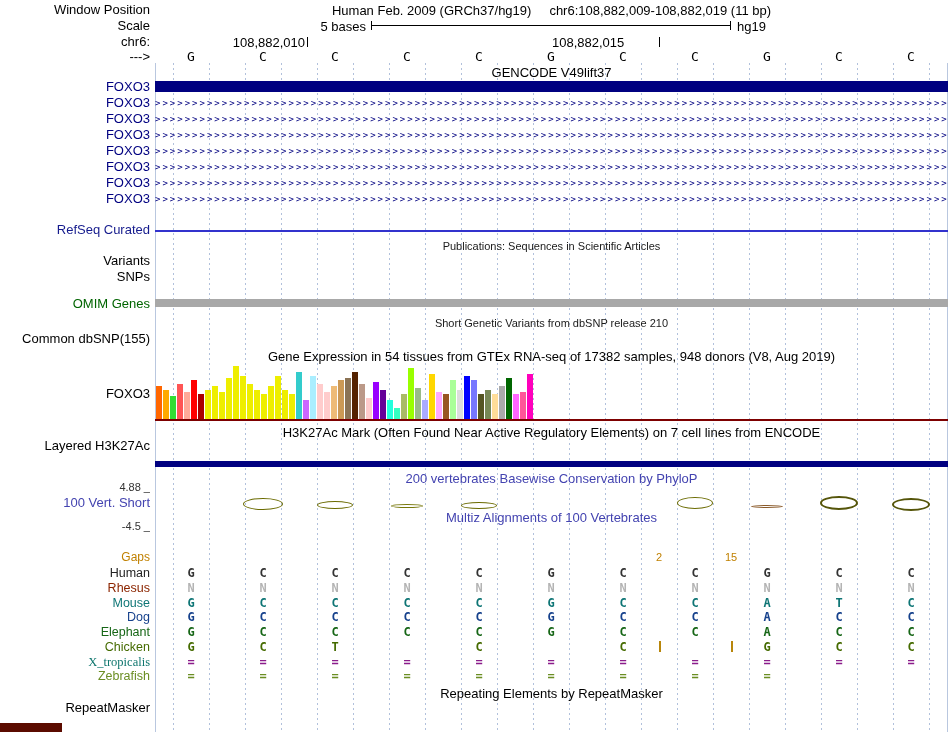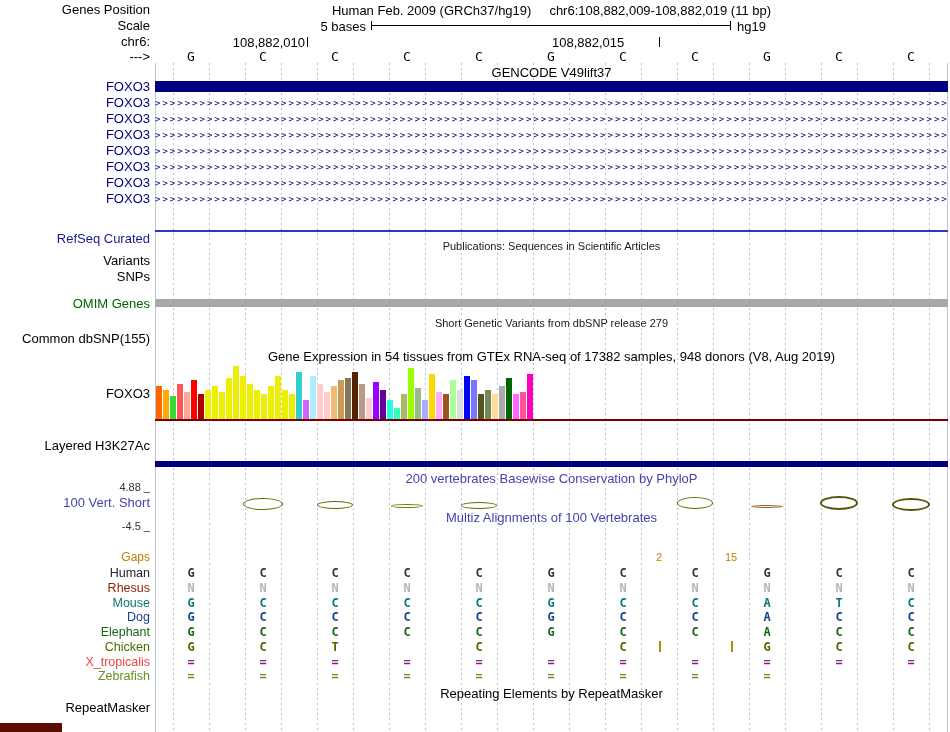--- a/index.html
+++ b/index.html
@@ -60,21 +60,21 @@
       <div class="guide" style="left: 749px;"></div>
       <div class="guide" style="left: 785px;"></div>
       <div class="guide" style="left: 821px;"></div>
       <div class="guide" style="left: 857px;"></div>
       <div class="guide" style="left: 893px;"></div>
       <div class="guide" style="left: 929px;"></div>
     </div>
   <div class="edge" style="left:155px"></div>
   <div class="edge" style="left:947px"></div>
 
-  <div class="gutter" style="top:3px">Genes Position</div>
+  <div class="gutter" style="top:3px">Window Position</div>
   <div class="center-title" style="top:3px">
     <span>Human Feb. 2009 (GRCh37/hg19)</span><span style="display:inline-block;width:18px"></span><span>chr6:108,882,009-108,882,019 (11 bp)</span>
   </div>
 
   <div class="gutter" style="top:19px">Scale</div>
   <span class="abs" style="left:280px;top:19px;width:86px;text-align:right">5 bases</span>
   <div class="abs scale-line" style="left:371px;top:25px;width:360px"></div>
   <div class="vtick" style="left:371px;top:21px"></div>
   <div class="vtick" style="left:730px;top:21px"></div>
   <span class="abs" style="left:737px;top:19px">hg19</span>
@@ -113,31 +113,31 @@
       <div class="gutter navy" style="top: 192px;">FOXO3</div>
       <div class="arrowrow" style="top: 97px; color: rgb(0, 0, 128);">&gt;&gt;&gt;&gt;&gt;&gt;&gt;&gt;&gt;&gt;&gt;&gt;&gt;&gt;&gt;&gt;&gt;&gt;&gt;&gt;&gt;&gt;&gt;&gt;&gt;&gt;&gt;&gt;&gt;&gt;&gt;&gt;&gt;&gt;&gt;&gt;&gt;&gt;&gt;&gt;&gt;&gt;&gt;&gt;&gt;&gt;&gt;&gt;&gt;&gt;&gt;&gt;&gt;&gt;&gt;&gt;&gt;&gt;&gt;&gt;&gt;&gt;&gt;&gt;&gt;&gt;&gt;&gt;&gt;&gt;&gt;&gt;&gt;&gt;&gt;&gt;&gt;&gt;&gt;&gt;&gt;&gt;&gt;&gt;&gt;&gt;&gt;&gt;&gt;&gt;&gt;&gt;&gt;&gt;&gt;&gt;&gt;&gt;&gt;&gt;&gt;&gt;&gt;&gt;&gt;&gt;&gt;&gt;&gt;&gt;&gt;&gt;&gt;&gt;&gt;&gt;&gt;&gt;&gt;&gt;&gt;&gt;&gt;&gt;&gt;&gt;&gt;&gt;&gt;&gt;&gt;&gt;&gt;&gt;&gt;&gt;&gt;&gt;&gt;&gt;&gt;&gt;&gt;&gt;&gt;&gt;&gt;&gt;&gt;&gt;&gt;&gt;&gt;&gt;&gt;&gt;&gt;&gt;&gt;&gt;&gt;&gt;&gt;&gt;&gt;&gt;&gt;&gt;&gt;&gt;&gt;&gt;&gt;&gt;&gt;&gt;&gt;&gt;&gt;&gt;&gt;&gt;&gt;&gt;&gt;&gt;&gt;&gt;&gt;&gt;&gt;&gt;&gt;&gt;&gt;&gt;&gt;&gt;&gt;&gt;</div>
       <div class="arrowrow" style="top: 113px; color: rgb(0, 0, 128);">&gt;&gt;&gt;&gt;&gt;&gt;&gt;&gt;&gt;&gt;&gt;&gt;&gt;&gt;&gt;&gt;&gt;&gt;&gt;&gt;&gt;&gt;&gt;&gt;&gt;&gt;&gt;&gt;&gt;&gt;&gt;&gt;&gt;&gt;&gt;&gt;&gt;&gt;&gt;&gt;&gt;&gt;&gt;&gt;&gt;&gt;&gt;&gt;&gt;&gt;&gt;&gt;&gt;&gt;&gt;&gt;&gt;&gt;&gt;&gt;&gt;&gt;&gt;&gt;&gt;&gt;&gt;&gt;&gt;&gt;&gt;&gt;&gt;&gt;&gt;&gt;&gt;&gt;&gt;&gt;&gt;&gt;&gt;&gt;&gt;&gt;&gt;&gt;&gt;&gt;&gt;&gt;&gt;&gt;&gt;&gt;&gt;&gt;&gt;&gt;&gt;&gt;&gt;&gt;&gt;&gt;&gt;&gt;&gt;&gt;&gt;&gt;&gt;&gt;&gt;&gt;&gt;&gt;&gt;&gt;&gt;&gt;&gt;&gt;&gt;&gt;&gt;&gt;&gt;&gt;&gt;&gt;&gt;&gt;&gt;&gt;&gt;&gt;&gt;&gt;&gt;&gt;&gt;&gt;&gt;&gt;&gt;&gt;&gt;&gt;&gt;&gt;&gt;&gt;&gt;&gt;&gt;&gt;&gt;&gt;&gt;&gt;&gt;&gt;&gt;&gt;&gt;&gt;&gt;&gt;&gt;&gt;&gt;&gt;&gt;&gt;&gt;&gt;&gt;&gt;&gt;&gt;&gt;&gt;&gt;&gt;&gt;&gt;&gt;&gt;&gt;&gt;&gt;&gt;&gt;&gt;&gt;&gt;&gt;&gt;</div>
       <div class="arrowrow" style="top: 129px; color: rgb(0, 0, 128);">&gt;&gt;&gt;&gt;&gt;&gt;&gt;&gt;&gt;&gt;&gt;&gt;&gt;&gt;&gt;&gt;&gt;&gt;&gt;&gt;&gt;&gt;&gt;&gt;&gt;&gt;&gt;&gt;&gt;&gt;&gt;&gt;&gt;&gt;&gt;&gt;&gt;&gt;&gt;&gt;&gt;&gt;&gt;&gt;&gt;&gt;&gt;&gt;&gt;&gt;&gt;&gt;&gt;&gt;&gt;&gt;&gt;&gt;&gt;&gt;&gt;&gt;&gt;&gt;&gt;&gt;&gt;&gt;&gt;&gt;&gt;&gt;&gt;&gt;&gt;&gt;&gt;&gt;&gt;&gt;&gt;&gt;&gt;&gt;&gt;&gt;&gt;&gt;&gt;&gt;&gt;&gt;&gt;&gt;&gt;&gt;&gt;&gt;&gt;&gt;&gt;&gt;&gt;&gt;&gt;&gt;&gt;&gt;&gt;&gt;&gt;&gt;&gt;&gt;&gt;&gt;&gt;&gt;&gt;&gt;&gt;&gt;&gt;&gt;&gt;&gt;&gt;&gt;&gt;&gt;&gt;&gt;&gt;&gt;&gt;&gt;&gt;&gt;&gt;&gt;&gt;&gt;&gt;&gt;&gt;&gt;&gt;&gt;&gt;&gt;&gt;&gt;&gt;&gt;&gt;&gt;&gt;&gt;&gt;&gt;&gt;&gt;&gt;&gt;&gt;&gt;&gt;&gt;&gt;&gt;&gt;&gt;&gt;&gt;&gt;&gt;&gt;&gt;&gt;&gt;&gt;&gt;&gt;&gt;&gt;&gt;&gt;&gt;&gt;&gt;&gt;&gt;&gt;&gt;&gt;&gt;&gt;&gt;&gt;&gt;</div>
       <div class="arrowrow" style="top: 145px; color: rgb(0, 0, 128);">&gt;&gt;&gt;&gt;&gt;&gt;&gt;&gt;&gt;&gt;&gt;&gt;&gt;&gt;&gt;&gt;&gt;&gt;&gt;&gt;&gt;&gt;&gt;&gt;&gt;&gt;&gt;&gt;&gt;&gt;&gt;&gt;&gt;&gt;&gt;&gt;&gt;&gt;&gt;&gt;&gt;&gt;&gt;&gt;&gt;&gt;&gt;&gt;&gt;&gt;&gt;&gt;&gt;&gt;&gt;&gt;&gt;&gt;&gt;&gt;&gt;&gt;&gt;&gt;&gt;&gt;&gt;&gt;&gt;&gt;&gt;&gt;&gt;&gt;&gt;&gt;&gt;&gt;&gt;&gt;&gt;&gt;&gt;&gt;&gt;&gt;&gt;&gt;&gt;&gt;&gt;&gt;&gt;&gt;&gt;&gt;&gt;&gt;&gt;&gt;&gt;&gt;&gt;&gt;&gt;&gt;&gt;&gt;&gt;&gt;&gt;&gt;&gt;&gt;&gt;&gt;&gt;&gt;&gt;&gt;&gt;&gt;&gt;&gt;&gt;&gt;&gt;&gt;&gt;&gt;&gt;&gt;&gt;&gt;&gt;&gt;&gt;&gt;&gt;&gt;&gt;&gt;&gt;&gt;&gt;&gt;&gt;&gt;&gt;&gt;&gt;&gt;&gt;&gt;&gt;&gt;&gt;&gt;&gt;&gt;&gt;&gt;&gt;&gt;&gt;&gt;&gt;&gt;&gt;&gt;&gt;&gt;&gt;&gt;&gt;&gt;&gt;&gt;&gt;&gt;&gt;&gt;&gt;&gt;&gt;&gt;&gt;&gt;&gt;&gt;&gt;&gt;&gt;&gt;&gt;&gt;&gt;&gt;&gt;&gt;</div>
       <div class="arrowrow" style="top: 161px; color: rgb(0, 0, 128);">&gt;&gt;&gt;&gt;&gt;&gt;&gt;&gt;&gt;&gt;&gt;&gt;&gt;&gt;&gt;&gt;&gt;&gt;&gt;&gt;&gt;&gt;&gt;&gt;&gt;&gt;&gt;&gt;&gt;&gt;&gt;&gt;&gt;&gt;&gt;&gt;&gt;&gt;&gt;&gt;&gt;&gt;&gt;&gt;&gt;&gt;&gt;&gt;&gt;&gt;&gt;&gt;&gt;&gt;&gt;&gt;&gt;&gt;&gt;&gt;&gt;&gt;&gt;&gt;&gt;&gt;&gt;&gt;&gt;&gt;&gt;&gt;&gt;&gt;&gt;&gt;&gt;&gt;&gt;&gt;&gt;&gt;&gt;&gt;&gt;&gt;&gt;&gt;&gt;&gt;&gt;&gt;&gt;&gt;&gt;&gt;&gt;&gt;&gt;&gt;&gt;&gt;&gt;&gt;&gt;&gt;&gt;&gt;&gt;&gt;&gt;&gt;&gt;&gt;&gt;&gt;&gt;&gt;&gt;&gt;&gt;&gt;&gt;&gt;&gt;&gt;&gt;&gt;&gt;&gt;&gt;&gt;&gt;&gt;&gt;&gt;&gt;&gt;&gt;&gt;&gt;&gt;&gt;&gt;&gt;&gt;&gt;&gt;&gt;&gt;&gt;&gt;&gt;&gt;&gt;&gt;&gt;&gt;&gt;&gt;&gt;&gt;&gt;&gt;&gt;&gt;&gt;&gt;&gt;&gt;&gt;&gt;&gt;&gt;&gt;&gt;&gt;&gt;&gt;&gt;&gt;&gt;&gt;&gt;&gt;&gt;&gt;&gt;&gt;&gt;&gt;&gt;&gt;&gt;&gt;&gt;&gt;&gt;&gt;&gt;</div>
       <div class="arrowrow" style="top: 177px; color: rgb(0, 0, 128);">&gt;&gt;&gt;&gt;&gt;&gt;&gt;&gt;&gt;&gt;&gt;&gt;&gt;&gt;&gt;&gt;&gt;&gt;&gt;&gt;&gt;&gt;&gt;&gt;&gt;&gt;&gt;&gt;&gt;&gt;&gt;&gt;&gt;&gt;&gt;&gt;&gt;&gt;&gt;&gt;&gt;&gt;&gt;&gt;&gt;&gt;&gt;&gt;&gt;&gt;&gt;&gt;&gt;&gt;&gt;&gt;&gt;&gt;&gt;&gt;&gt;&gt;&gt;&gt;&gt;&gt;&gt;&gt;&gt;&gt;&gt;&gt;&gt;&gt;&gt;&gt;&gt;&gt;&gt;&gt;&gt;&gt;&gt;&gt;&gt;&gt;&gt;&gt;&gt;&gt;&gt;&gt;&gt;&gt;&gt;&gt;&gt;&gt;&gt;&gt;&gt;&gt;&gt;&gt;&gt;&gt;&gt;&gt;&gt;&gt;&gt;&gt;&gt;&gt;&gt;&gt;&gt;&gt;&gt;&gt;&gt;&gt;&gt;&gt;&gt;&gt;&gt;&gt;&gt;&gt;&gt;&gt;&gt;&gt;&gt;&gt;&gt;&gt;&gt;&gt;&gt;&gt;&gt;&gt;&gt;&gt;&gt;&gt;&gt;&gt;&gt;&gt;&gt;&gt;&gt;&gt;&gt;&gt;&gt;&gt;&gt;&gt;&gt;&gt;&gt;&gt;&gt;&gt;&gt;&gt;&gt;&gt;&gt;&gt;&gt;&gt;&gt;&gt;&gt;&gt;&gt;&gt;&gt;&gt;&gt;&gt;&gt;&gt;&gt;&gt;&gt;&gt;&gt;&gt;&gt;&gt;&gt;&gt;&gt;&gt;</div>
       <div class="arrowrow" style="top: 193px; color: rgb(0, 0, 128);">&gt;&gt;&gt;&gt;&gt;&gt;&gt;&gt;&gt;&gt;&gt;&gt;&gt;&gt;&gt;&gt;&gt;&gt;&gt;&gt;&gt;&gt;&gt;&gt;&gt;&gt;&gt;&gt;&gt;&gt;&gt;&gt;&gt;&gt;&gt;&gt;&gt;&gt;&gt;&gt;&gt;&gt;&gt;&gt;&gt;&gt;&gt;&gt;&gt;&gt;&gt;&gt;&gt;&gt;&gt;&gt;&gt;&gt;&gt;&gt;&gt;&gt;&gt;&gt;&gt;&gt;&gt;&gt;&gt;&gt;&gt;&gt;&gt;&gt;&gt;&gt;&gt;&gt;&gt;&gt;&gt;&gt;&gt;&gt;&gt;&gt;&gt;&gt;&gt;&gt;&gt;&gt;&gt;&gt;&gt;&gt;&gt;&gt;&gt;&gt;&gt;&gt;&gt;&gt;&gt;&gt;&gt;&gt;&gt;&gt;&gt;&gt;&gt;&gt;&gt;&gt;&gt;&gt;&gt;&gt;&gt;&gt;&gt;&gt;&gt;&gt;&gt;&gt;&gt;&gt;&gt;&gt;&gt;&gt;&gt;&gt;&gt;&gt;&gt;&gt;&gt;&gt;&gt;&gt;&gt;&gt;&gt;&gt;&gt;&gt;&gt;&gt;&gt;&gt;&gt;&gt;&gt;&gt;&gt;&gt;&gt;&gt;&gt;&gt;&gt;&gt;&gt;&gt;&gt;&gt;&gt;&gt;&gt;&gt;&gt;&gt;&gt;&gt;&gt;&gt;&gt;&gt;&gt;&gt;&gt;&gt;&gt;&gt;&gt;&gt;&gt;&gt;&gt;&gt;&gt;&gt;&gt;&gt;&gt;&gt;</div>
     </div>
 
-  <div class="gutter dkblue" style="top:232px">RefSeq Curated</div>
+  <div class="gutter dkblue" style="top:223px">RefSeq Curated</div>
   <div class="trackbar" style="top:230px;height:2px;background:#3232cd"></div>
 
   <div class="center-title small" style="top:240px">Publications: Sequences in Scientific Articles</div>
   <div class="gutter" style="top:254px">Variants</div>
   <div class="gutter" style="top:270px">SNPs</div>
 
   <div class="gutter green" style="top:297px">OMIM Genes</div>
   <div class="trackbar" style="top:299px;height:8px;background:#a8a8a8"></div>
 
-  <div class="center-title small" style="top:317px">Short Genetic Variants from dbSNP release 279</div>
+  <div class="center-title small" style="top:317px">Short Genetic Variants from dbSNP release 210</div>
   <div class="gutter" style="top:332px">Common dbSNP(155)</div>
 
   <div class="center-title" style="top:349px">Gene Expression in 54 tissues from GTEx RNA-seq of 17382 samples, 948 donors (V8, Aug 2019)</div>
   <div class="gutter" style="top:387px">FOXO3</div>
   <div class="gtex-bars" id="gtex-bars">
       <div class="gbar" style="height: 34px; background: rgb(255, 102, 0);"></div>
       <div class="gbar" style="height: 30px; background: rgb(255, 170, 0);"></div>
       <div class="gbar" style="height: 24px; background: rgb(51, 221, 51);"></div>
       <div class="gbar" style="height: 36px; background: rgb(255, 85, 85);"></div>
       <div class="gbar" style="height: 28px; background: rgb(255, 170, 153);"></div>
@@ -186,20 +186,21 @@
       <div class="gbar" style="height: 30px; background: rgb(119, 136, 85);"></div>
       <div class="gbar" style="height: 26px; background: rgb(255, 221, 153);"></div>
       <div class="gbar" style="height: 34px; background: rgb(170, 170, 170);"></div>
       <div class="gbar" style="height: 42px; background: rgb(0, 102, 0);"></div>
       <div class="gbar" style="height: 26px; background: rgb(255, 102, 255);"></div>
       <div class="gbar" style="height: 28px; background: rgb(255, 85, 153);"></div>
       <div class="gbar" style="height: 46px; background: rgb(255, 0, 187);"></div>
     </div>
   <div class="trackbar" style="top:419px;height:2px;background:#7d0000"></div>
 
+  <div class="center-title" style="top:425px">H3K27Ac Mark (Often Found Near Active Regulatory Elements) on 7 cell lines from ENCODE</div>
   <div class="gutter" style="top:439px">Layered H3K27Ac</div>
   <div class="trackbar" style="top:461px;height:6px;background:#000080"></div>
 
   <div class="center-title blue-title" style="top:471px">200 vertebrates Basewise Conservation by PhyloP</div>
   <div class="gutter small gray7" style="top:481px">4.88 _</div>
   <div class="gutter blue-title" style="top:496px">100 Vert. Short</div>
   <div class="gutter small gray7" style="top:520px">-4.5 _</div>
   <div id="phylop-glyphs">
       <div class="pglyph" style="left: 243px; top: 498px; width: 40px; height: 12px; border-width: 1.5px; border-color: rgb(107, 107, 0);"></div>
       <div class="pglyph" style="left: 317px; top: 501px; width: 36px; height: 8px; border-width: 1.2px; border-color: rgb(107, 107, 0);"></div>
@@ -278,21 +279,21 @@
       <div class="mletter" style="left: 191px; top: 640px; color: rgb(69, 107, 0);">G</div>
       <div class="mletter" style="left: 263px; top: 640px; color: rgb(69, 107, 0);">C</div>
       <div class="mletter" style="left: 335px; top: 640px; color: rgb(69, 107, 0);">T</div>
       <div class="mletter" style="left: 479px; top: 640px; color: rgb(69, 107, 0);">C</div>
       <div class="mletter" style="left: 623px; top: 640px; color: rgb(69, 107, 0);">C</div>
       <div class="mletter" style="left: 767px; top: 640px; color: rgb(69, 107, 0);">G</div>
       <div class="mletter" style="left: 839px; top: 640px; color: rgb(69, 107, 0);">C</div>
       <div class="mletter" style="left: 911px; top: 640px; color: rgb(69, 107, 0);">C</div>
       <div class="insmark" style="left: 659px; top: 641px;"></div>
       <div class="insmark" style="left: 731px; top: 641px;"></div>
-      <div class="gutter slabel" style="top: 655px; color: #ef4444;">X_tropicalis</div>
+      <div class="gutter slabel" style="top: 655px; color: #0f766e; font-family: Liberation Serif, serif;">X_tropicalis</div>
       <div class="mletter" style="left: 191px; top: 655px; color: rgb(139, 28, 139);">=</div>
       <div class="mletter" style="left: 263px; top: 655px; color: rgb(139, 28, 139);">=</div>
       <div class="mletter" style="left: 335px; top: 655px; color: rgb(139, 28, 139);">=</div>
       <div class="mletter" style="left: 407px; top: 655px; color: rgb(139, 28, 139);">=</div>
       <div class="mletter" style="left: 479px; top: 655px; color: rgb(139, 28, 139);">=</div>
       <div class="mletter" style="left: 551px; top: 655px; color: rgb(139, 28, 139);">=</div>
       <div class="mletter" style="left: 623px; top: 655px; color: rgb(139, 28, 139);">=</div>
       <div class="mletter" style="left: 695px; top: 655px; color: rgb(139, 28, 139);">=</div>
       <div class="mletter" style="left: 767px; top: 655px; color: rgb(139, 28, 139);">=</div>
       <div class="mletter" style="left: 839px; top: 655px; color: rgb(139, 28, 139);">=</div>

